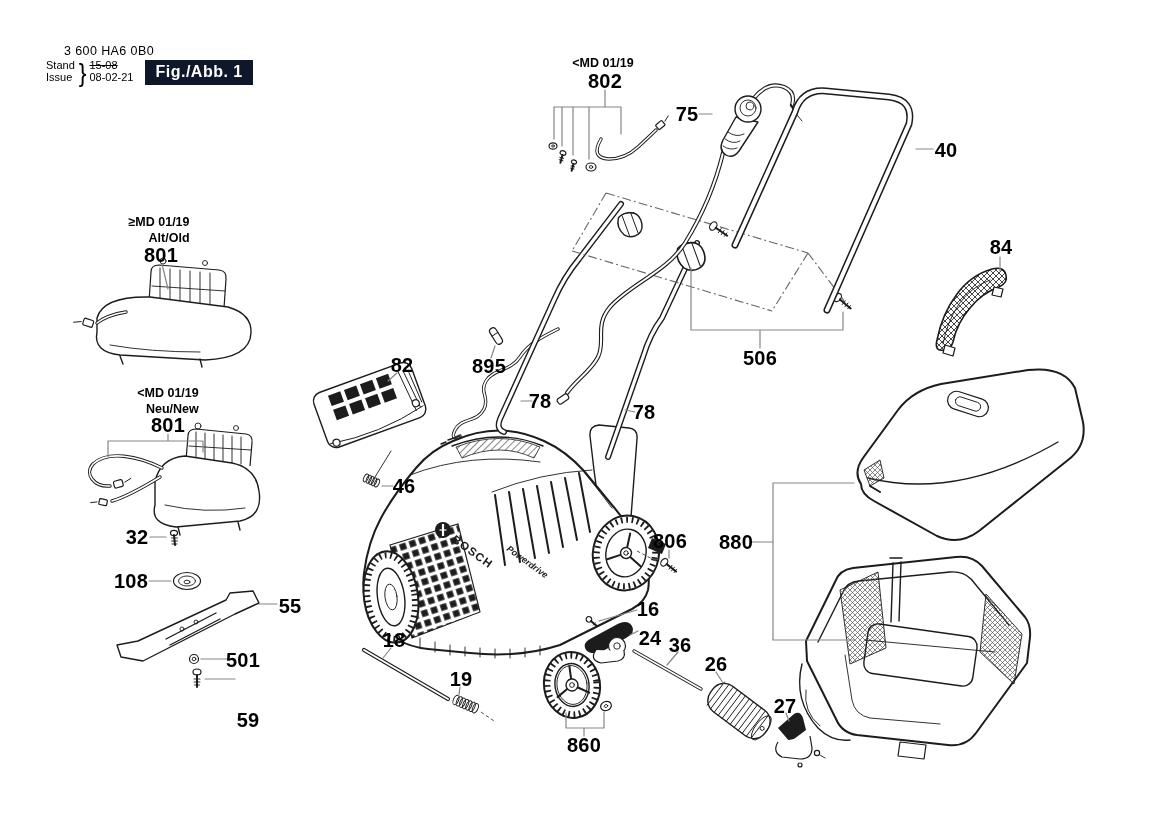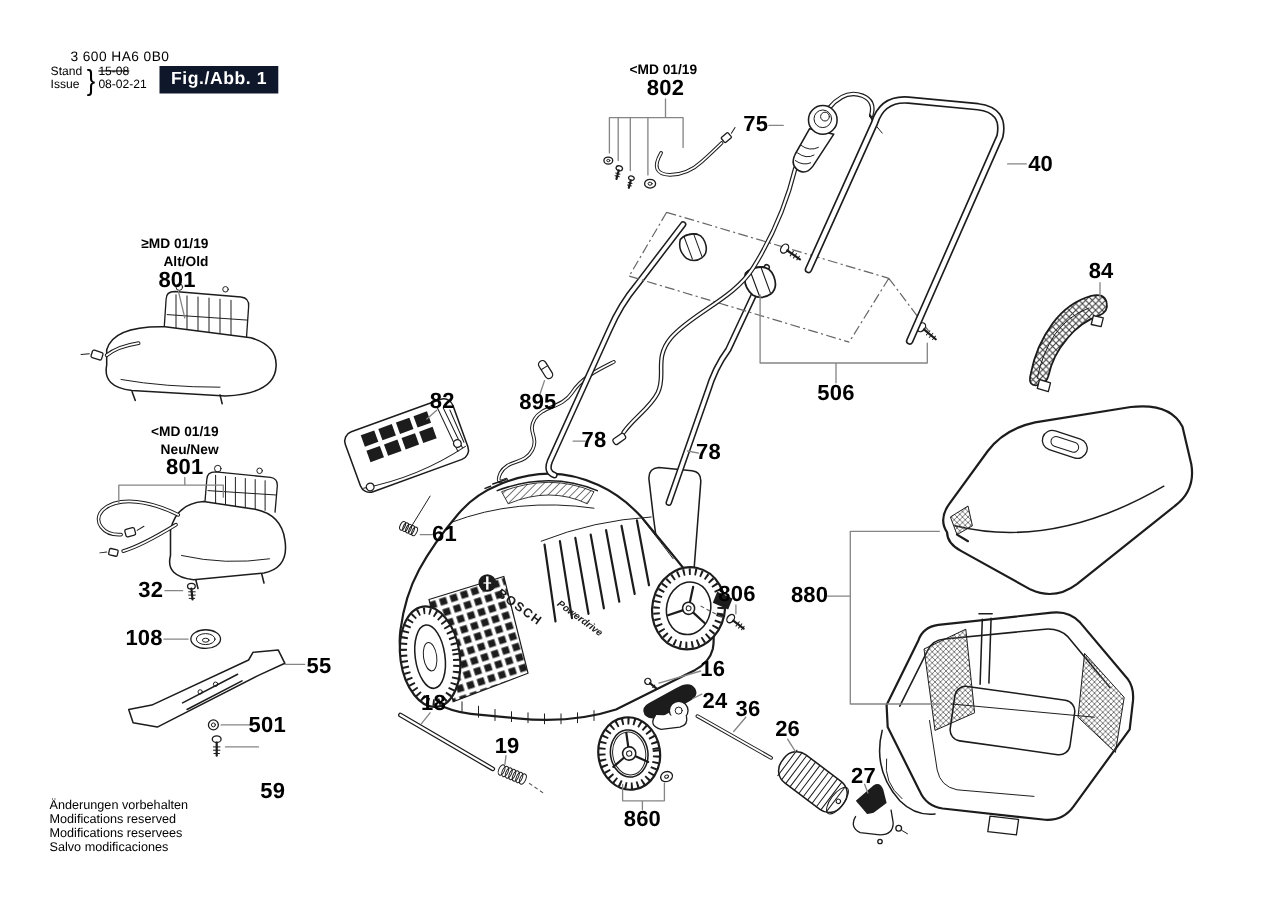--- a/index.html
+++ b/index.html
@@ -459,37 +459,31 @@
 <div class="pl big" style="left:605px;top:81px">802</div>
 
 <div class="pl" style="left:687px;top:114px">75</div>
 <div class="pl" style="left:946px;top:150px">40</div>
 <div class="pl" style="left:1001px;top:247px">84</div>
 <div class="pl" style="left:760px;top:358px">506</div>
 <div class="pl" style="left:489px;top:366px">895</div>
 <div class="pl" style="left:402px;top:365px">82</div>
 <div class="pl" style="left:540px;top:401px">78</div>
 <div class="pl" style="left:644px;top:412px">78</div>
-<div class="pl" style="left:404px;top:486px">61</div>
+<div class="pl" style="left:404px;top:486px">46</div>
 <div class="pl" style="left:670px;top:541px">806</div>
 <div class="pl" style="left:736px;top:542px">880</div>
 <div class="pl" style="left:137px;top:537px">32</div>
 <div class="pl" style="left:131px;top:581px">108</div>
 <div class="pl" style="left:290px;top:606px">55</div>
 <div class="pl" style="left:243px;top:660px">501</div>
 <div class="pl" style="left:248px;top:720px">59</div>
 <div class="pl" style="left:394px;top:640px">18</div>
 <div class="pl" style="left:461px;top:679px">19</div>
 <div class="pl" style="left:584px;top:745px">860</div>
 <div class="pl" style="left:648px;top:609px">16</div>
 <div class="pl" style="left:650px;top:638px">24</div>
 <div class="pl" style="left:680px;top:645px">36</div>
 <div class="pl" style="left:716px;top:664px">26</div>
 <div class="pl" style="left:785px;top:706px">27</div>
 
-<div class="footer">
-  <div>Änderungen vorbehalten</div>
-  <div>Modifications reserved</div>
-  <div>Modifications reservees</div>
-  <div>Salvo modificaciones</div>
+
 </div>
 
-</div>
-
 </body></html>

